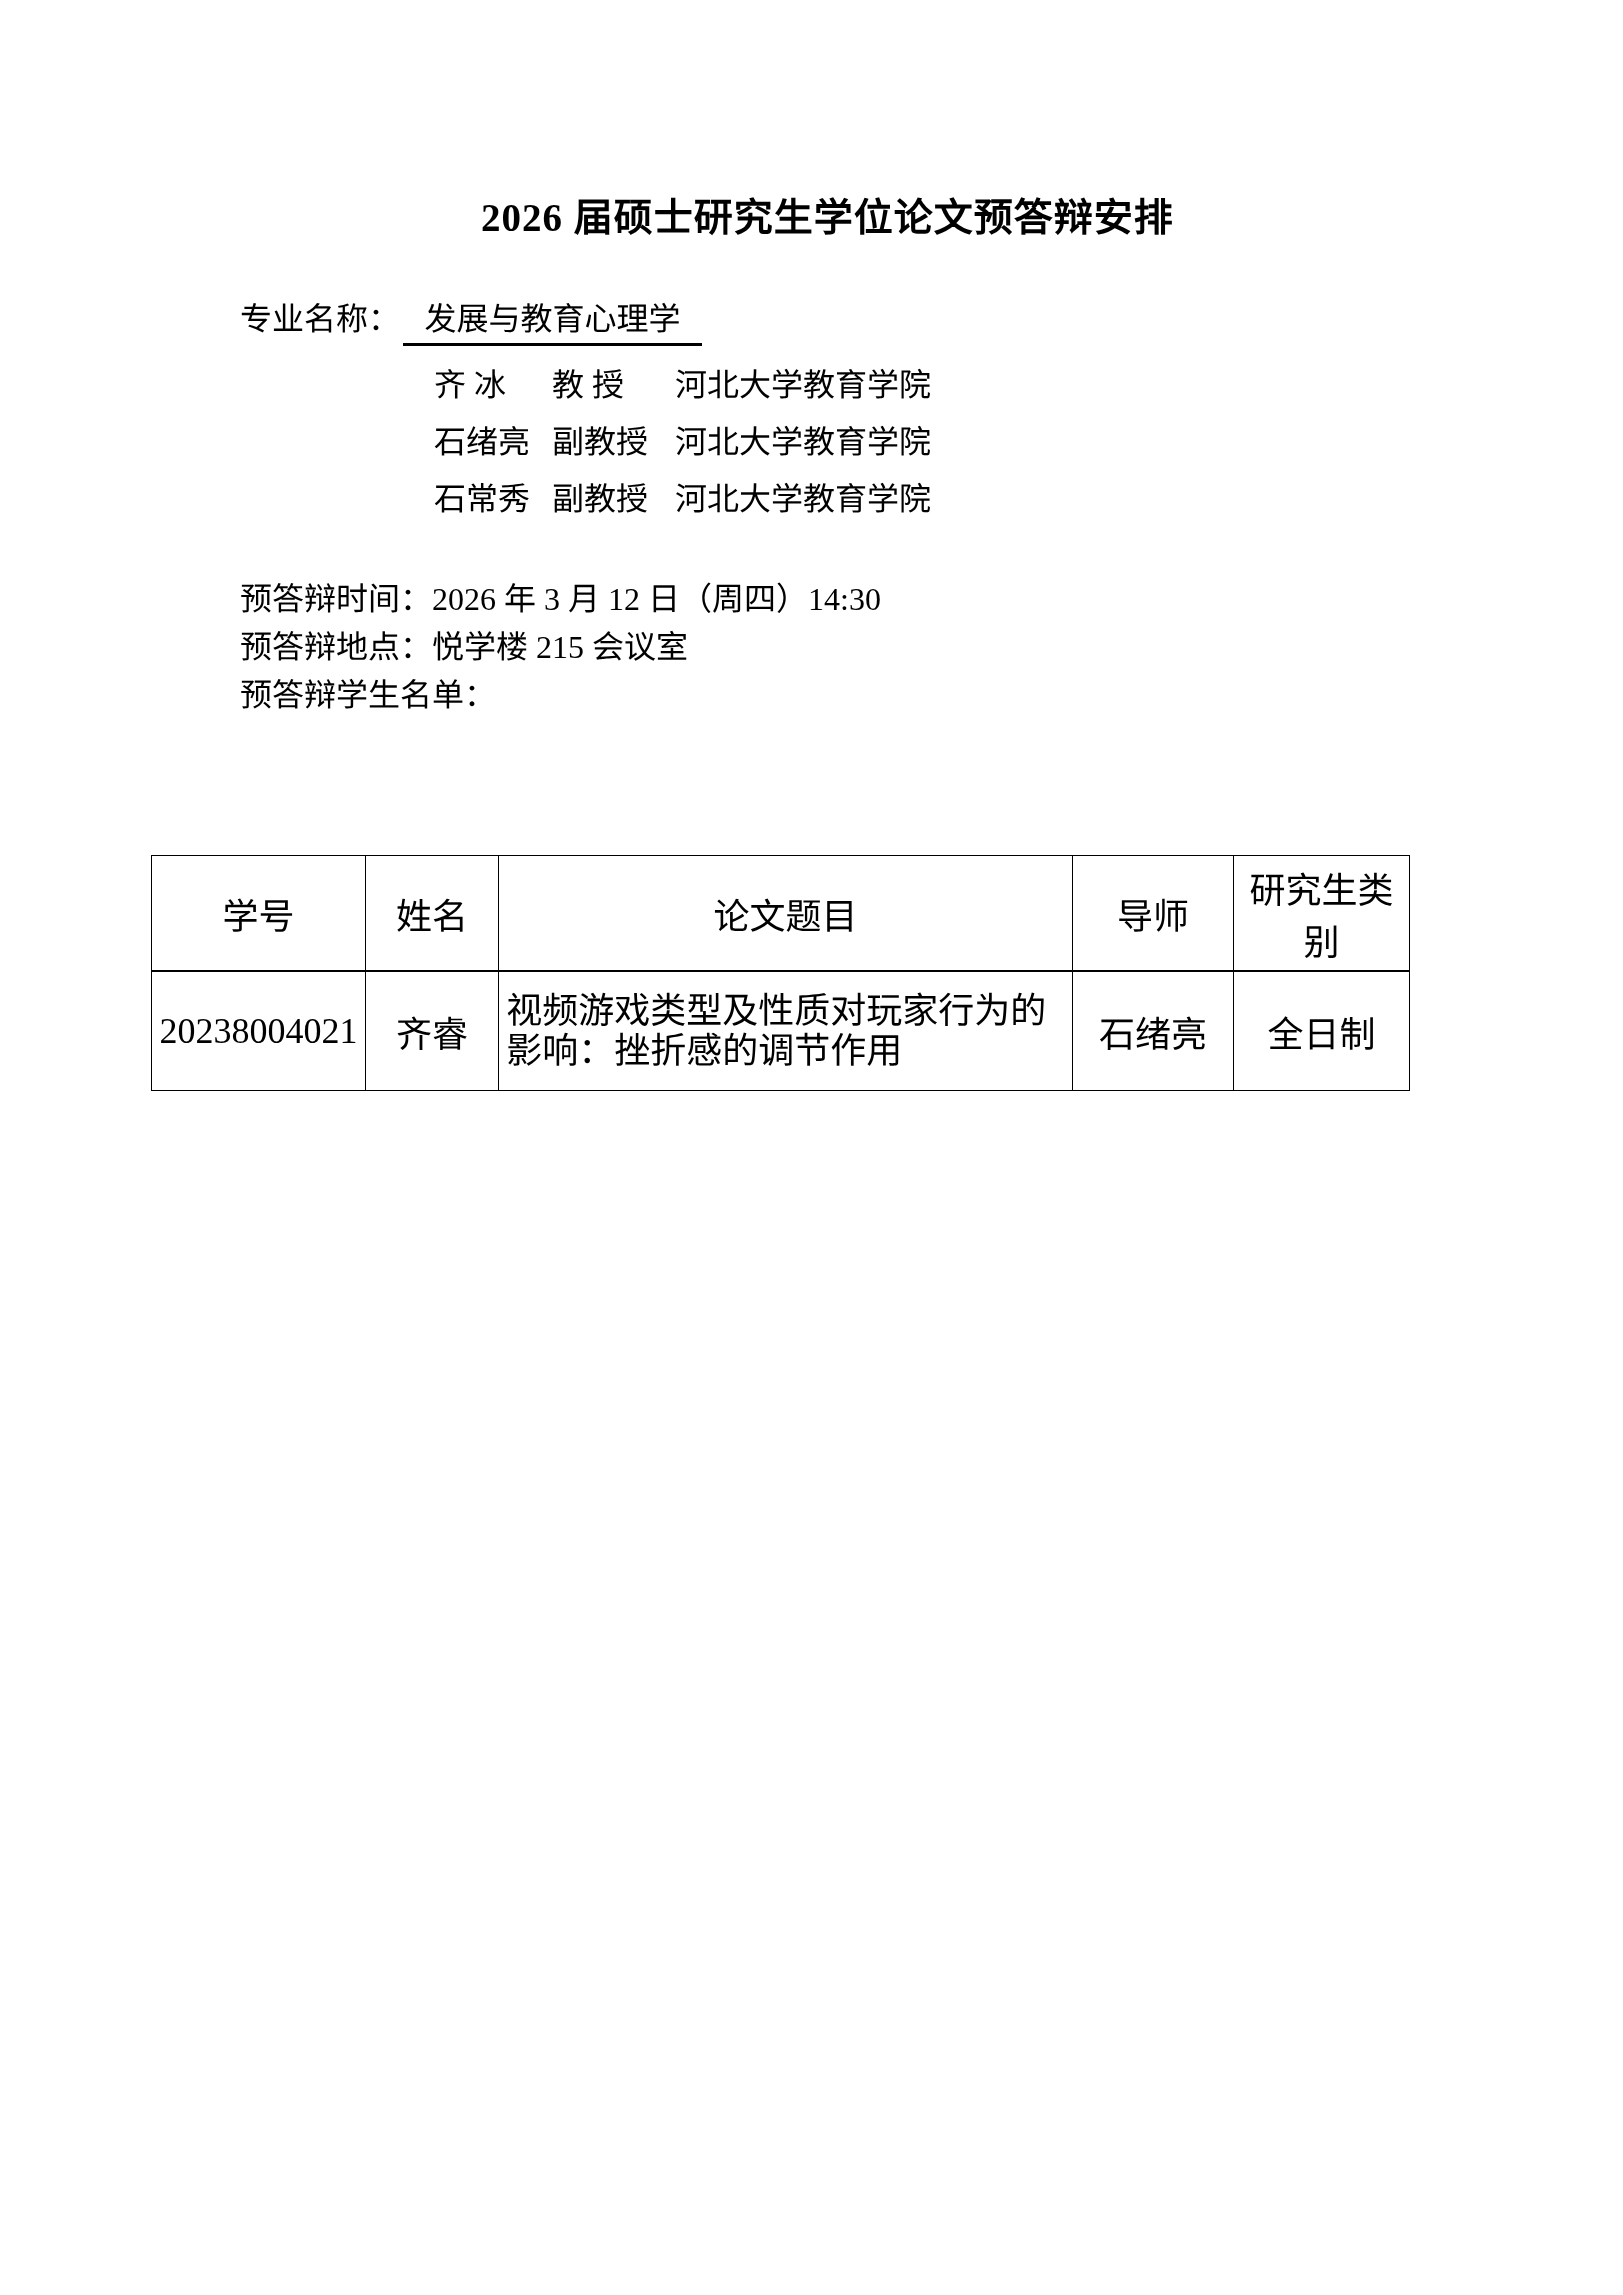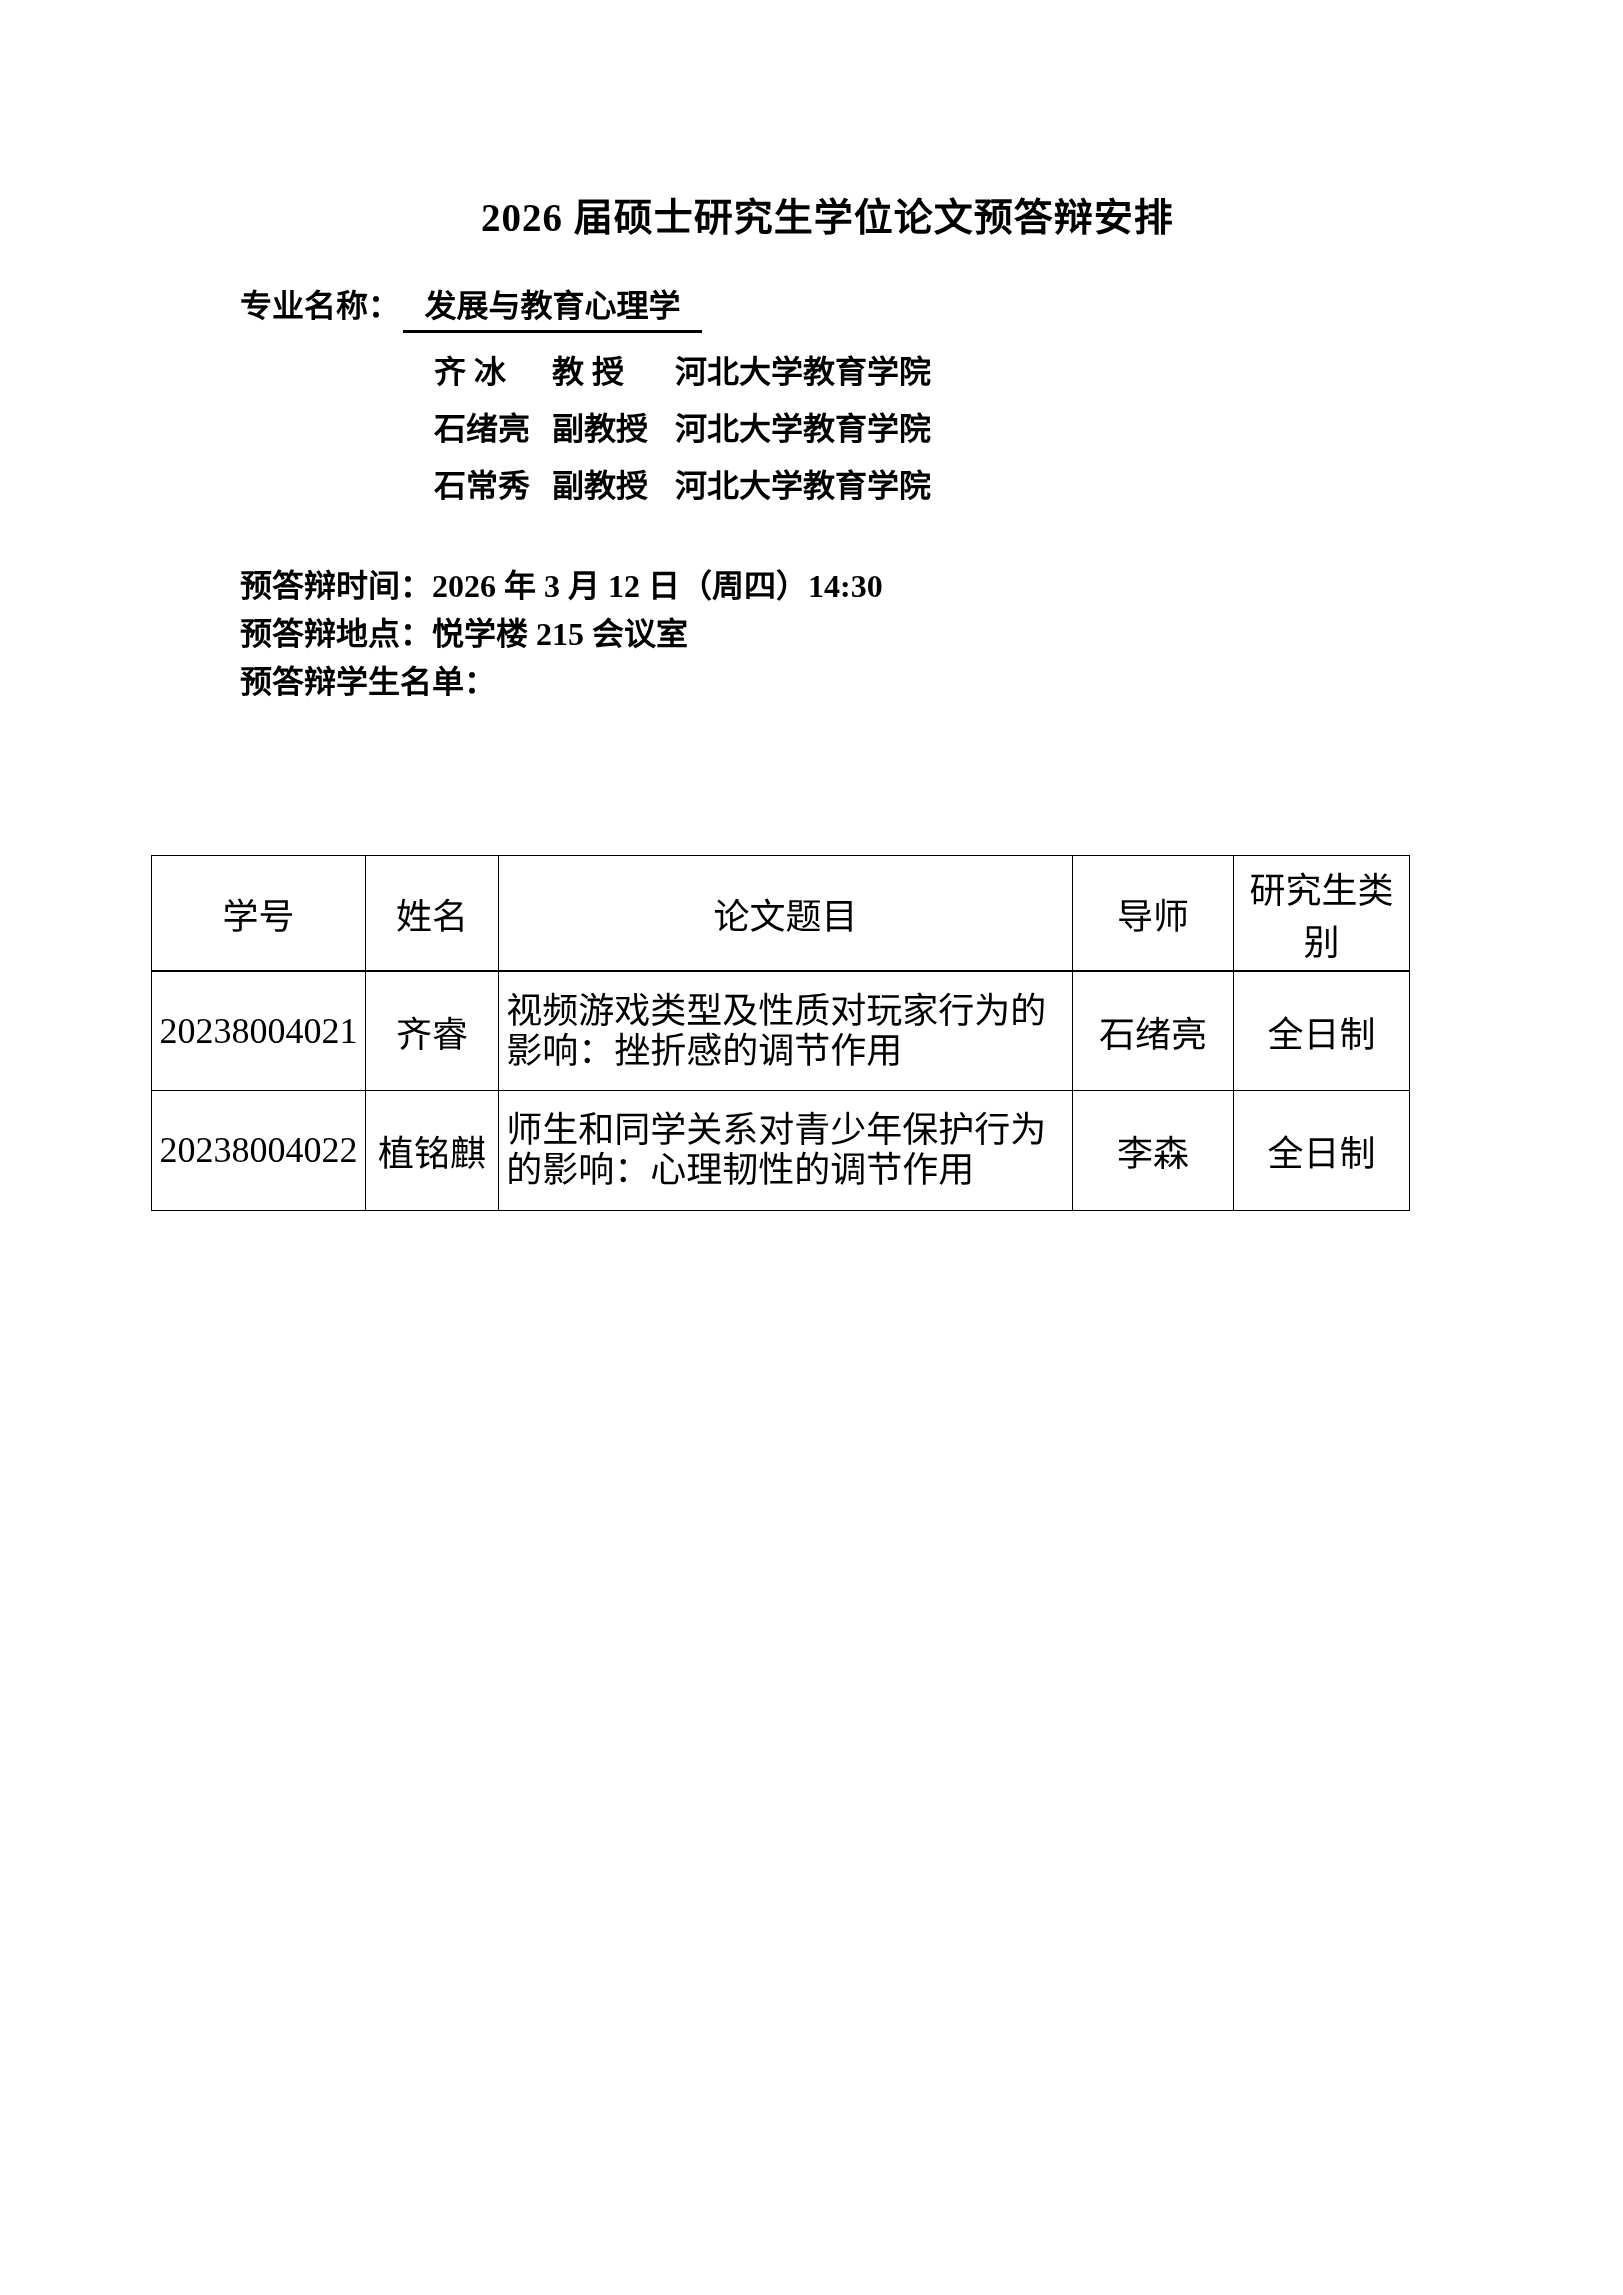--- a/index.html
+++ b/index.html
@@ -32,23 +32,22 @@
     font-weight: bold;
     letter-spacing: 1px;
     line-height: 1.1;
     white-space: nowrap;
   }
 
   
   .body-block {
     position: absolute;
     left: 240px;
-    top: 284px;
+    top: 297px;
     width: 1227px;
-    font-weight: bold;
   }
 
   .line {
     font-size: 32px;
     line-height: 45px;
     white-space: nowrap;
   }
 
   .line.major-line {
     margin-bottom: 5.1px;
@@ -194,24 +193,17 @@
       </tr>
     </thead>
     <tbody>
       <tr>
         <td class="cell-id">20238004021</td>
         <td class="cell-center">齐睿</td>
         <td class="cell-title">视频游戏类型及性质对玩家行为的影响：挫折感的调节作用</td>
         <td class="cell-center">石绪亮</td>
         <td class="cell-center">全日制</td>
       </tr>
-      <tr>
-        <td class="cell-id">20238004022</td>
-        <td class="cell-center">植铭麒</td>
-        <td class="cell-title">师生和同学关系对青少年保护行为的影响：心理韧性的调节作用</td>
-        <td class="cell-center">李森</td>
-        <td class="cell-center">全日制</td>
-      </tr>
     </tbody>
   </table>
 
 </div>
 
 
 </body></html>

